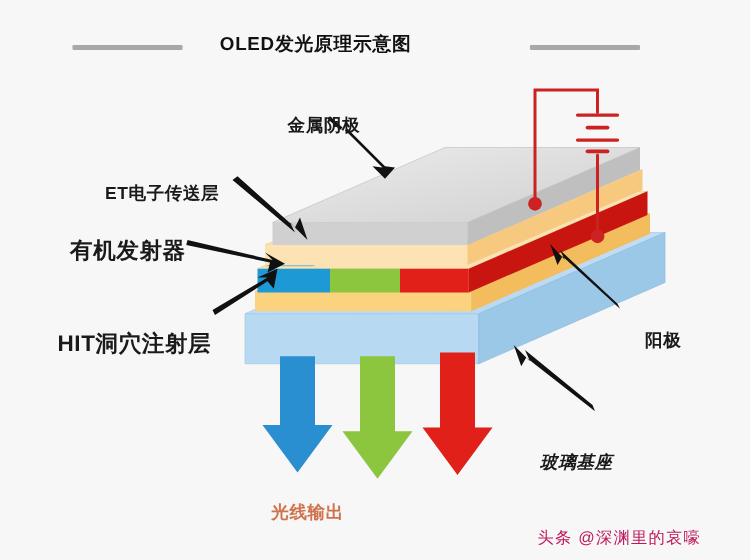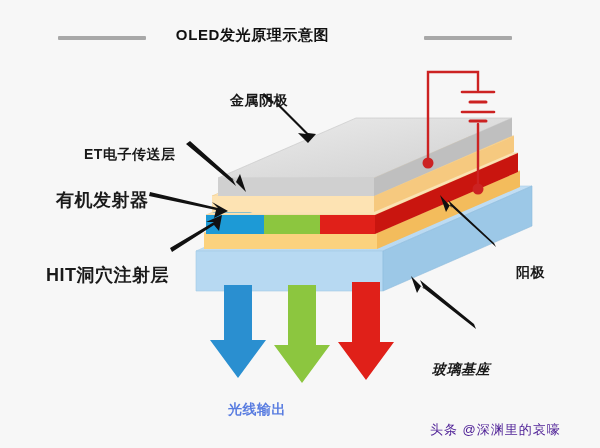--- a/index.html
+++ b/index.html
@@ -22,24 +22,24 @@
   .rule{position:absolute;height:4px;background:#a8a8a8;top:36px;border-radius:1px;}
   #rule-left{left:58px;width:88px;}
   #rule-right{left:424px;width:88px;}
 
   #lbl-cathode{left:230px;top:76px;font-size:14px;}
   #lbl-et{left:84px;top:130px;font-size:14px;}
   #lbl-emitter{left:56px;top:172px;font-size:18px;}
   #lbl-hit{left:46px;top:247px;font-size:18px;}
   #lbl-anode{left:516px;top:248px;font-size:14px;}
   #lbl-glass{left:432px;top:345px;font-size:14px;font-style:italic;}
-  #lbl-output{left:228px;top:385px;font-size:14px;color:#1d4ed8;opacity:.72;}
+  #lbl-output{left:217px;top:385px;font-size:14px;color:#c2410c;opacity:.72;}
 
   #watermark{
-    position:absolute;left:430px;top:421px;font-size:13px;color:#4c1d95;
+    position:absolute;left:430px;top:421px;font-size:13px;color:#be185d;
     letter-spacing:1px;white-space:nowrap;
   }
 </style>
 </head>
 <body>
 
 <div id="stage">
 
   <svg width="600" height="448" viewBox="0 0 600 448">
     <defs>

